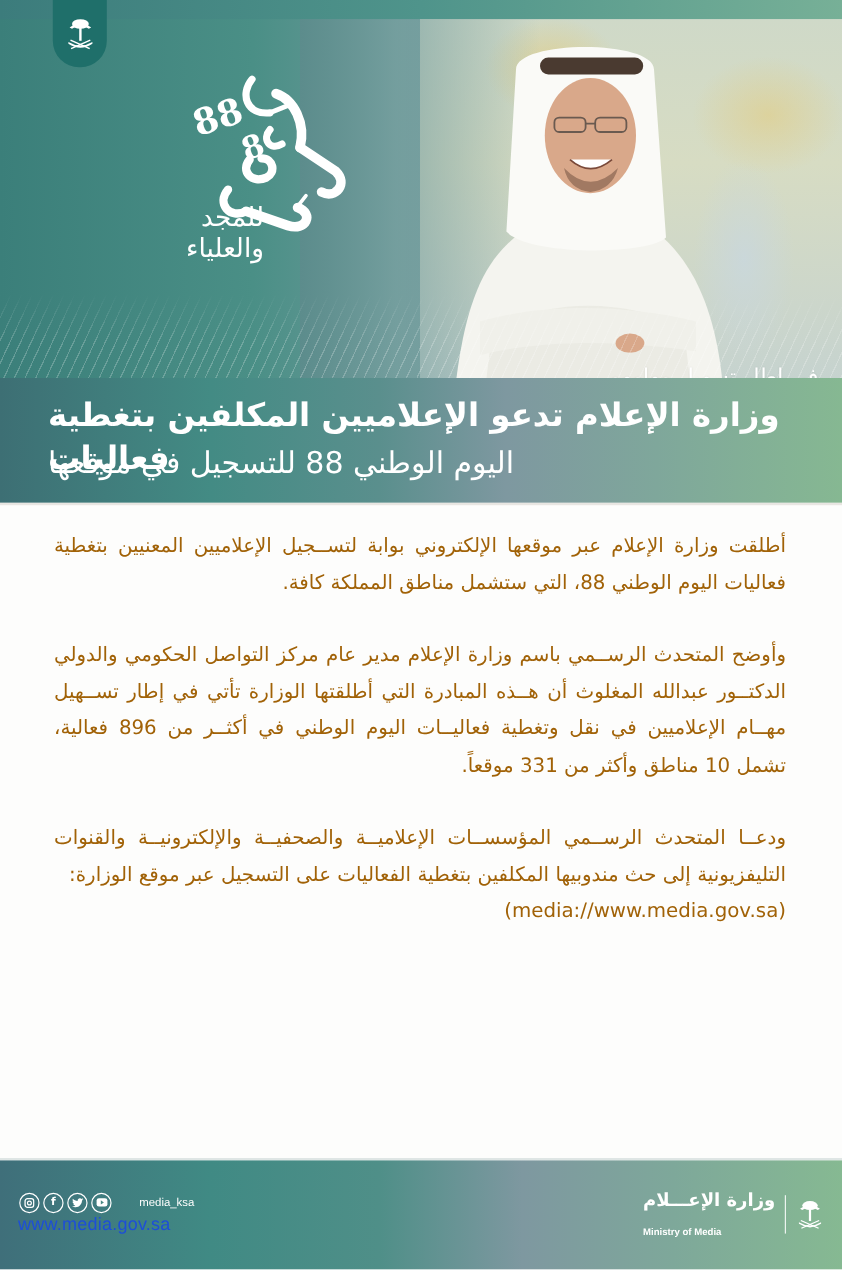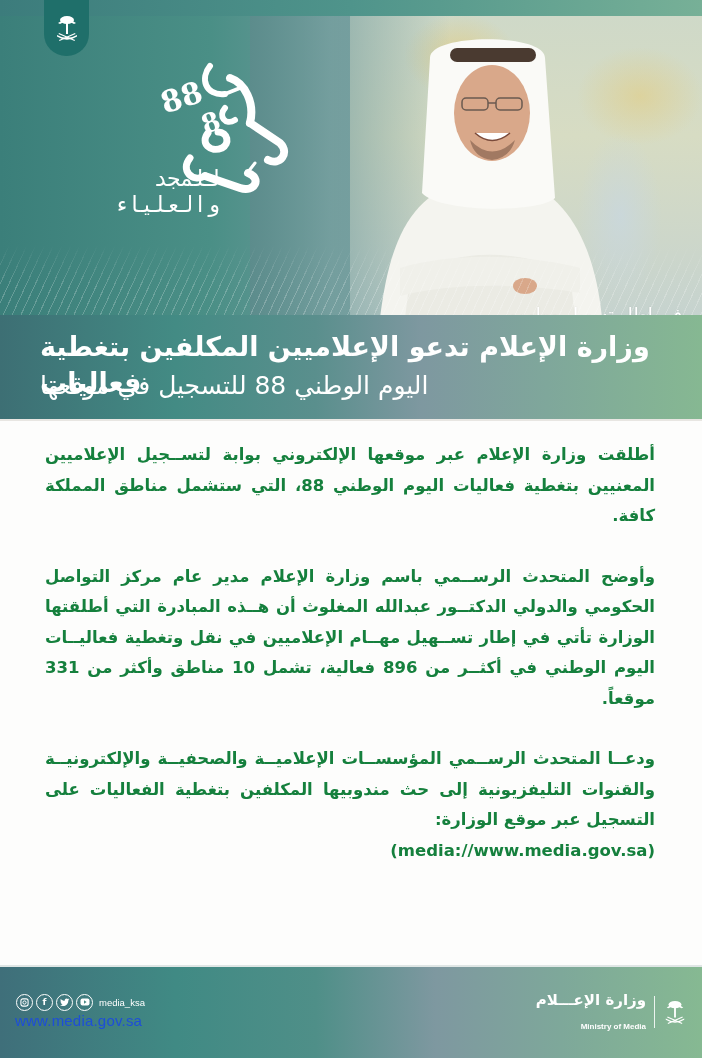--- a/index.html
+++ b/index.html
@@ -43,21 +43,21 @@
       position: absolute; left: 44px; top: 0; width: 45px; height: 56px;
       background: #1f6f6a; border-radius: 0 0 22px 22px;
       display: flex; align-items: center; justify-content: center;
     }
     .nd-logo {
       position: absolute; left: 130px; top: 48px; width: 180px; height: 180px;
     }
     .nd-slogan {
       position: absolute; left: 110px; top: 168px; width: 110px;
       color: #ffffff; font-size: 22px; line-height: 26px; text-align: right;
-      font-family: Liberation Mono, monospace; font-weight: normal;
+      font-family: Liberation Sans, sans-serif; font-weight: normal;
     }
     .hero-tagline {
       position: absolute; right: 20px; top: 283px;
       color: #ffffff; font-size: 18px; line-height: 24px; direction: rtl;
       text-shadow: 0 0 2px rgba(0,0,0,0.1);
       margin-top: 20px;
     }
 
     
     .headline {
@@ -74,22 +74,22 @@
       font-size: 25px; line-height: 34px; padding: 0 40px;
     }
     .headline-border {
       position: absolute; left: 0; top: 419px; width: 702px; height: 2px;
       background: #e8e6e2;
     }
 
     
     .article {
       position: absolute; left: 45px; top: 440px; width: 610px;
-      direction: rtl; text-align: justify; color: #15803d;
-      font-size: 16.5px; line-height: 30.5px; font-weight: bold;
+      direction: rtl; text-align: justify; color: #a16207;
+      font-size: 16.5px; line-height: 30.5px;
     }
     .article p { margin-bottom: 30px; text-align-last: right; }
     .article .url { direction: ltr; text-align: right; display: block; }
 
     
     .footer {
       position: absolute; left: 0; top: 967px; width: 702px; height: 91px;
       background: linear-gradient(90deg, #3f6f7a 0%, #408a84 25%, #4f8f88 45%, #7e98a0 62%, #7ea89a 80%, #86b992 100%);
     }
     .footer-topline {
@@ -97,30 +97,30 @@
     }
     .social {
       position: absolute; left: 16px; top: 993px; height: 18px;
       display: flex; align-items: center; gap: 3px;
     }
     .social-ico {
       width: 17px; height: 17px; border: 1.3px solid #ffffff; border-radius: 50%;
       display: flex; align-items: center; justify-content: center;
       color: #fff; font-size: 9px; font-weight: bold; line-height: 1;
     }
-    .handle { color: #ffffff; font-size: 9.5px; margin-left: 3px; font-family: "Liberation Sans", sans-serif; }
+    .handle { color: #ffffff; font-size: 9.5px; margin-left: 20px; font-family: "Liberation Sans", sans-serif; }
     .website {
       position: absolute; left: 15px; top: 1012px;
       color: #1d4ed8; font-size: 15px; font-family: "Liberation Sans", sans-serif; letter-spacing: 0.2px;
     }
     .ministry {
       position: absolute; right: 15px; top: 992px; height: 40px;
       display: flex; align-items: center; gap: 8px;
     }
-    .ministry-text { text-align: right; color: #ffffff; }
+    .ministry-text { color: #ffffff; }
     .ministry-ar { font-size: 15px; font-weight: bold; direction: rtl; line-height: 18px; }
     .ministry-en { font-size: 8px; font-weight: bold; font-family: "Liberation Sans", sans-serif; line-height: 12px; margin-top: 12px; }
     .ministry-divider { width: 1px; height: 32px; background: rgba(255,255,255,0.85); }
   </style>
 </head>
 <body>
 
 <section class="hero">
   <div class="hero-topstrip"></div>
   <div class="hero-photo"></div>

